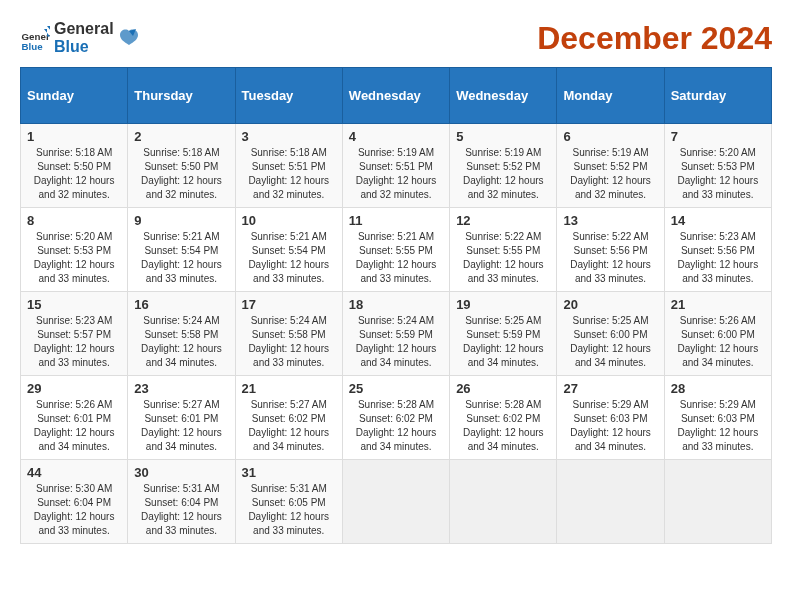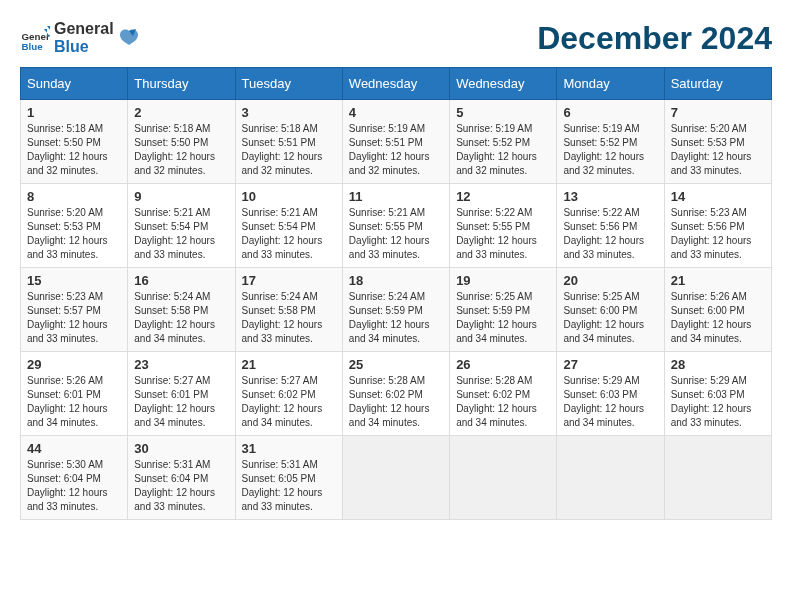--- a/index.html
+++ b/index.html
@@ -24,38 +24,38 @@
     .logo-icon {
       width: 30px;
       height: 30px;
     }
     .title-area {
       text-align: right;
     }
     .month-title {
       font-size: 32px;
       font-weight: bold;
-      color: #0c4a6e;
+      color: #c2410c;
     }
     .subtitle {
       font-size: 16px;
       color: #555;
     }
     table {
       width: 100%;
       border-collapse: collapse;
       table-layout: fixed;
     }
     thead th {
       background-color: #2676be;
       color: #fff;
       text-align: left;
-      padding: 8px 6px;
+      padding: 20px 6px;
       font-size: 13px;
-      font-weight: normal;
+      font-weight: bold;
       border: 1px solid #1a5f9e;
     }
     tbody td {
       vertical-align: top;
       padding: 5px 6px;
       font-size: 10.5px;
       color: #333;
       border: 1px solid #ddd;
       background: #fff;
       height: 80px;
@@ -66,20 +66,21 @@
     .day-num {
       font-size: 13px;
       font-weight: bold;
       display: block;
       margin-bottom: 2px;
     }
     .day-info {
       font-size: 10px;
       line-height: 1.4;
       color: #333;
+      text-align: center;
     }
     .empty-cell {
       background: #f0f0f0 !important;
     }
   </style>
 </head>
 <body>
 
 <div class="header-area">
   <div class="logo">

